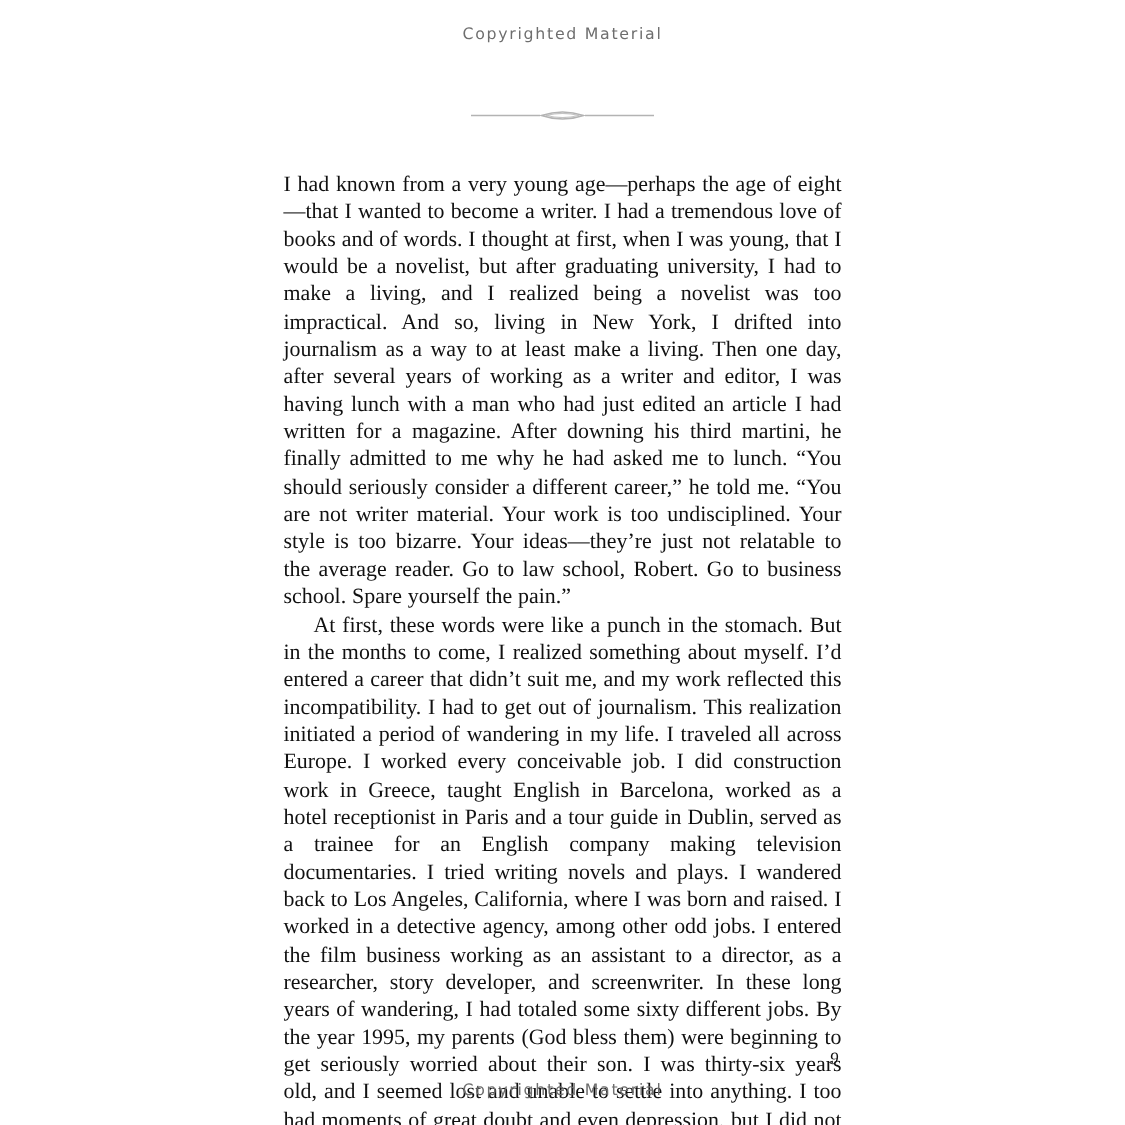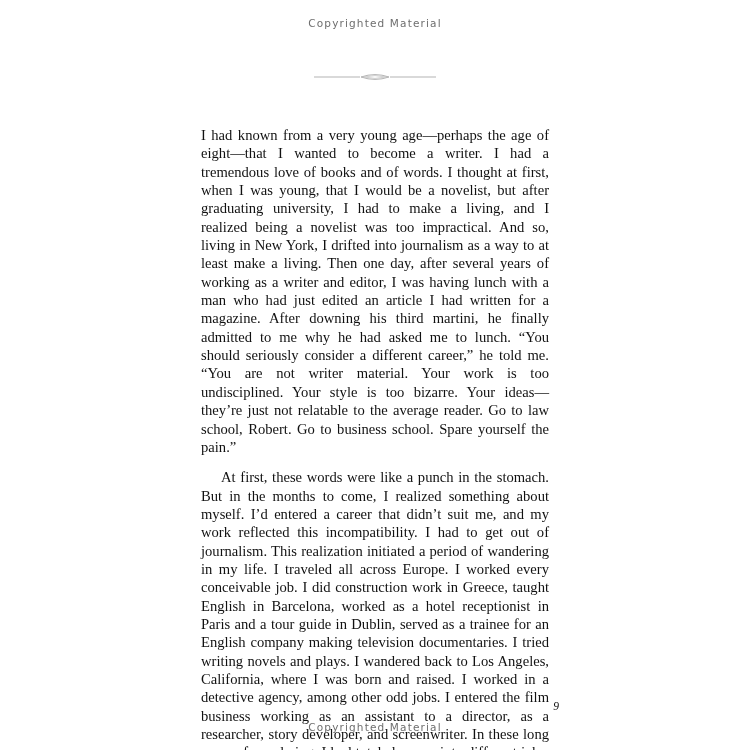--- a/index.html
+++ b/index.html
@@ -55,21 +55,21 @@
   }
 
   
   .text-column {
     position: absolute;
     left: 189px;
     top: 114px;
     width: 372px;
   }
   .body-para {
-    margin: 12px;
+    margin: 0;
     text-align: justify;
     text-justify: inter-word;
     font-family: "Liberation Serif", serif;
     font-size: 14.6px;
     line-height: 18.35px;
     color: #111111;
     hyphens: none;
     -webkit-hyphens: none;
     word-spacing: 0.02em;
   }

